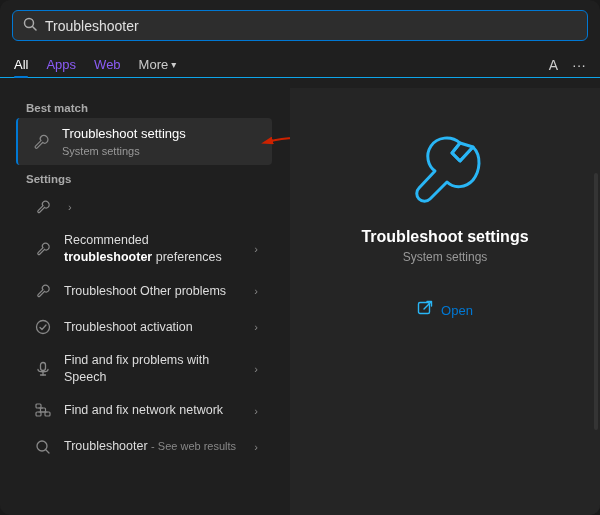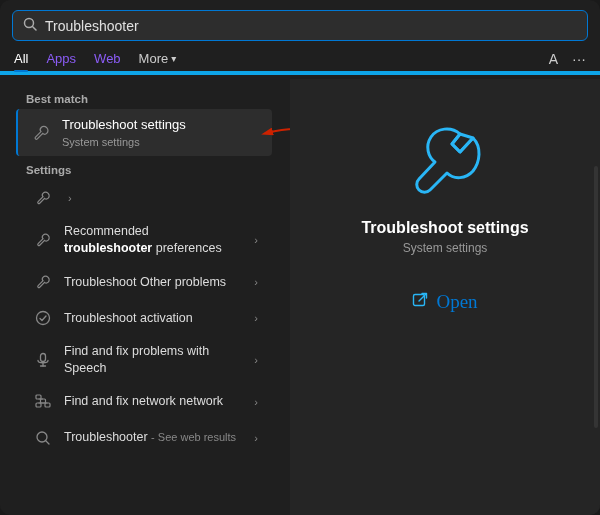--- a/index.html
+++ b/index.html
@@ -13,20 +13,21 @@
     }
 
     .search-window {
       width: 600px;
       height: 515px;
       background: #1f1f1f;
       border-radius: 10px;
       overflow: hidden;
       display: flex;
       flex-direction: column;
+      gap: 6px;
     }
 
     
     .search-bar {
       display: flex;
       align-items: center;
       background: #2d2d2d;
       margin: 10px 12px 6px 12px;
       border-radius: 6px;
       border: 1.5px solid #0078d4;
@@ -46,21 +47,21 @@
       outline: none;
     }
 
     
     .tabs {
       display: flex;
       align-items: center;
       padding: 0 14px;
       gap: 18px;
       margin-bottom: 4px;
-      border-bottom: 4px solid #0ea5e9;
+      border-bottom: 1px solid #0ea5e9;
     }
     .tab {
       font-size: 13px;
       color: #8b5cf6;
       padding: 4px 0 5px 0;
       cursor: pointer;
       position: relative;
     }
     .tab.active {
       color: #fff;
@@ -203,23 +204,22 @@
       gap: 8px;
       cursor: pointer;
       padding: 6px 10px;
       border-radius: 4px;
     }
     .action-icon {
       color: #0078d4;
       font-size: 16px;
     }
     .action-label {
-      font-size: 19px;
+      font-size: 13px;
       color: #0078d4;
-      font-family: Liberation Serif, serif;
     }
 
     
     .right-scroll-indicator {
       position: absolute;
       right: 2px;
       top: 20%;
       bottom: 20%;
       width: 4px;
       background: #444;

